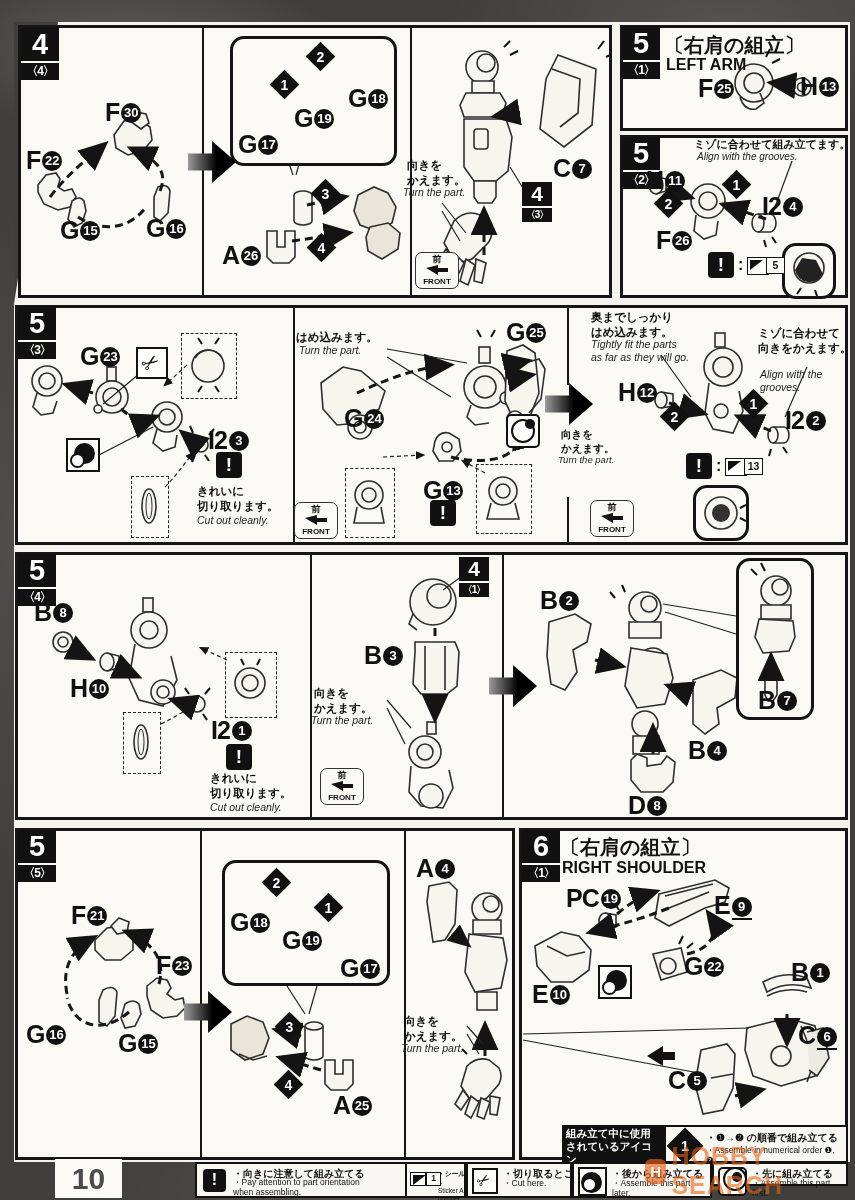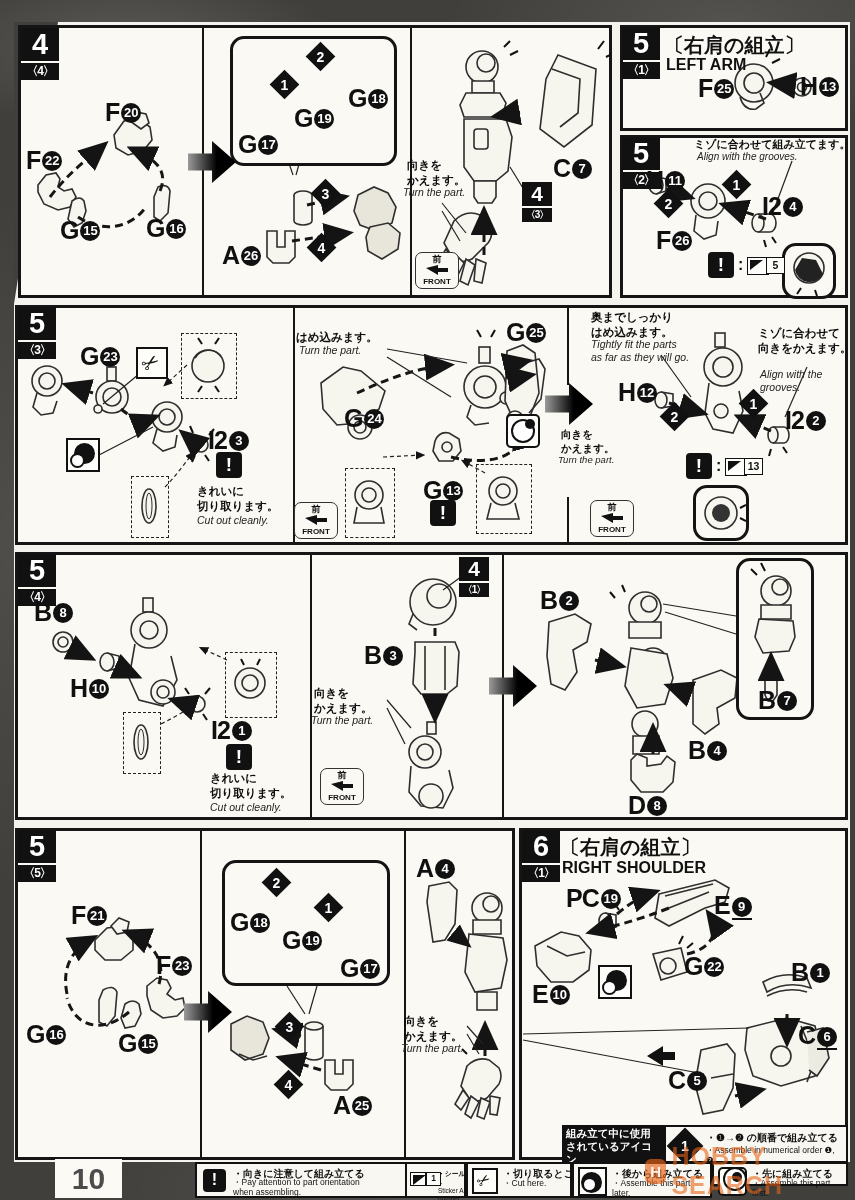--- a/index.html
+++ b/index.html
@@ -501,21 +501,21 @@
   
   <div class="title-jp" style="left:664px;top:32px">〔右肩の組立〕</div>
   <div class="title-en" style="left:666px;top:56px">LEFT ARM</div>
   <div class="title-jp" style="left:560px;top:834px">〔右肩の組立〕</div>
   <div class="title-en" style="left:562px;top:859px">RIGHT SHOULDER</div>
 
   
   
   <div class="plabel" style="left:105px;top:100px">
       <span>F</span>
-      <span class="badge">20</span>
+      <span class="badge">30</span>
     </div>
   <div class="plabel" style="left:26px;top:148px">
       <span>F</span>
       <span class="badge">22</span>
     </div>
   <div class="plabel" style="left:60px;top:218px">
       <span>G</span>
       <span class="badge">15</span>
     </div>
   <div class="plabel" style="left:146px;top:216px">

